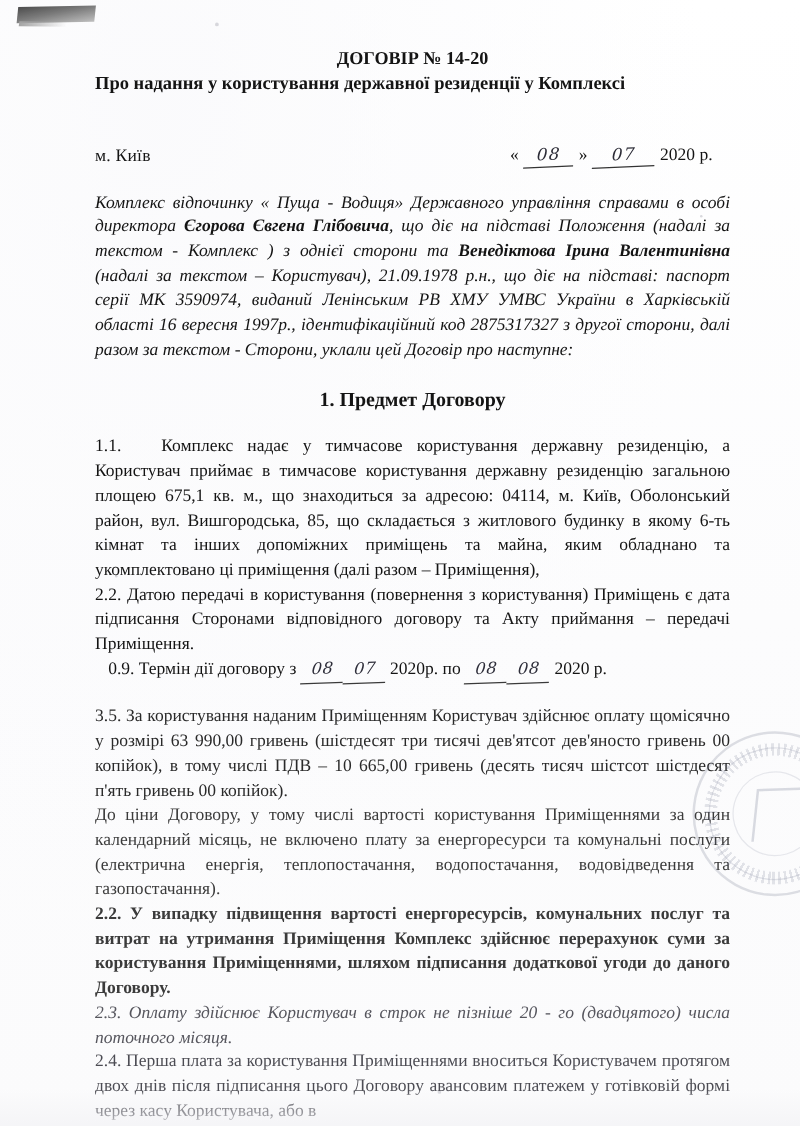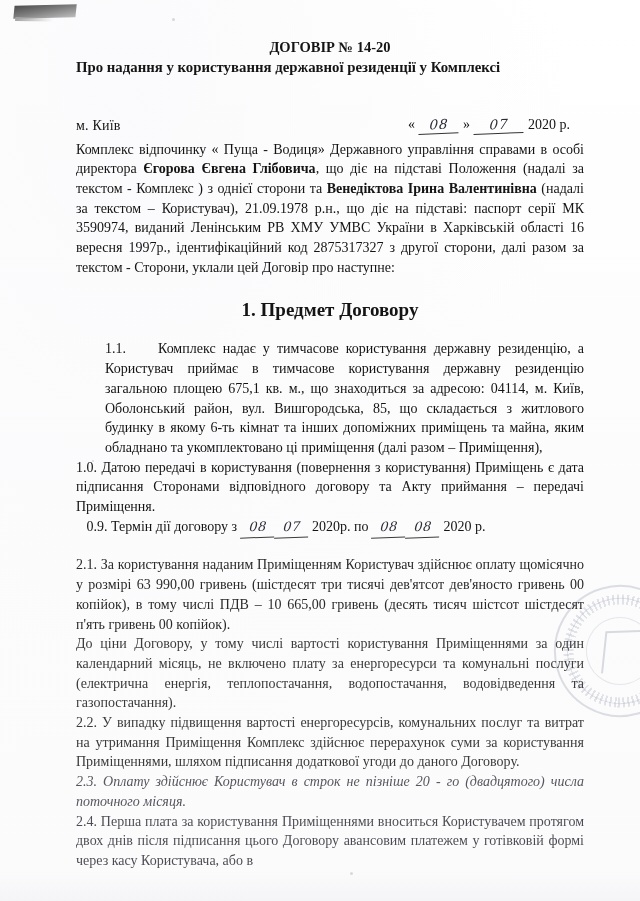--- a/index.html
+++ b/index.html
@@ -95,37 +95,37 @@
     letter-spacing: 1px;
   }
   .hw.wide { min-width: 44px; }
   .body-p {
     text-align: justify;
     font-size: 14px;
     line-height: 19.7px;
     margin: 0;
     text-justify: inter-word;
   }
-  .first-para { margin-top: 6px; }
+  .first-para { margin-top: 19px; font-style: italic; }
   .section-head {
     text-align: center;
     font-weight: bold;
-    font-size: 19px;
+    font-size: 16px;
     margin: 0;
   }
   .sec1-head { margin-top: 22px; }
   .sec2-head { margin-top: 21px; }
-  .p-11 { margin-top: 18px; margin-left: 29px; }
+  .p-11 { margin-top: 18px; }
   .indent-num { display: inline-block; }
   .gap-wide { display: inline-block; width: 32px; }
   .p-12 { margin-top: 0px; }
   .p-13 { margin-top: 0px; font-size: 14px; line-height: 19.7px; }
   .p-21 { margin-top: 18px; }
   .p-price { margin-top: 0; }
-  .p-22 { margin-top: 0; }
+  .p-22 { margin-top: 0; font-weight: bold; }
   .p-23 { margin-top: 0; }
   .p-24 { margin-top: 0; }
   .faded-1 { color: #2a2a2a; }
   .faded-2 { color: #3b3b3b; }
   .faded-3 { color: #4a4a52; opacity: 0.93; font-style: italic; }
   .faded-4 { color: #3a3a42; opacity: 0.9; }
   .hw-inline {
     font-family: "DejaVu Serif", serif;
     font-style: italic;
     font-size: 13px;
@@ -237,33 +237,33 @@
     <p class="body-p first-para">
       <span>Комплекс відпочинку « Пуща - Водиця» Державного управління справами в особі директора </span><b>Єгорова Євгена Глібовича</b><span>, що діє на підставі Положення (надалі за текстом - Комплекс ) з однієї сторони та </span><b>Венедіктова Ірина</b> <b>Валентинівна</b><span> (надалі за текстом – Користувач), 21.09.1978 р.н., що діє на підставі: паспорт серії МК 3590974, виданий Ленінським РВ ХМУ УМВС України в Харківській області 16 вересня 1997р., ідентифікаційний код 2875317327 з другої сторони, далі  разом за текстом - Сторони, уклали цей Договір про наступне:</span>
     </p>
 
     <p class="section-head sec1-head">1. Предмет Договору</p>
 
     <p class="body-p p-11">
       <span class="indent-num">1.1.</span><span class="gap-wide"></span><span>Комплекс надає у тимчасове користування державну резиденцію, а Користувач приймає в тимчасове користування державну резиденцію загальною площею 675,1 кв. м., що знаходиться за адресою: 04114, м. Київ, Оболонський район, вул. Вишгородська, 85, що складається з житлового будинку в якому  6-ть кімнат та інших допоміжних приміщень та майна, яким обладнано та укомплектовано ці приміщення (далі разом – Приміщення),</span>
     </p>
 
-    <p class="body-p p-12">1.0. Датою передачі в користування (повернення з користування) Приміщень є дата підписання Сторонами відповідного договору та Акту приймання – передачі Приміщення.</p>
+    <p class="body-p p-12">2.2. Датою передачі в користування (повернення з користування) Приміщень є дата підписання Сторонами відповідного договору та Акту приймання – передачі Приміщення.</p>
 
     <p class="body-p p-13">
       &nbsp;&nbsp;&nbsp;<span>0.9. Термін дії договору з</span>
       <span class="hw-inline">08</span><span class="hw-inline">07</span>
       <span>2020р.</span>
       <span>по</span>
       <span class="hw-inline">08</span><span class="hw-inline">08</span>
       <span>2020 р.</span>
     </p>
 
 
-    <p class="body-p p-21 faded-1">2.1. За користування наданим Приміщенням Користувач здійснює оплату щомісячно у розмірі 63 990,00 гривень (шістдесят три тисячі дев'ятсот  дев'яносто гривень 00 копійок), в тому числі ПДВ – 10 665,00 гривень (десять тисяч шістсот шістдесят п'ять гривень 00 копійок).</p>
+    <p class="body-p p-21 faded-1">3.5. За користування наданим Приміщенням Користувач здійснює оплату щомісячно у розмірі 63 990,00 гривень (шістдесят три тисячі дев'ятсот  дев'яносто гривень 00 копійок), в тому числі ПДВ – 10 665,00 гривень (десять тисяч шістсот шістдесят п'ять гривень 00 копійок).</p>
 
     <p class="body-p p-price faded-2">До ціни Договору, у тому числі вартості користування Приміщеннями за один календарний місяць, не включено плату за енергоресурси та комунальні послуги (електрична енергія, теплопостачання, водопостачання, водовідведення та газопостачання).</p>
 
     <p class="body-p p-22 faded-2">2.2. У випадку підвищення вартості енергоресурсів, комунальних послуг та витрат на утримання Приміщення Комплекс здійснює перерахунок суми за користування Приміщеннями, шляхом підписання додаткової угоди до даного Договору.</p>
 
     <p class="body-p p-23 faded-3">2.3. Оплату здійснює Користувач в строк не пізніше 20 - го (двадцятого) числа поточного місяця.</p>
 
     <p class="body-p p-24 faded-4">2.4. Перша плата за користування Приміщеннями вноситься Користувачем протягом двох днів після підписання цього Договору авансовим платежем у готівковій формі через касу Користувача, або в</p>
 
   </div>

